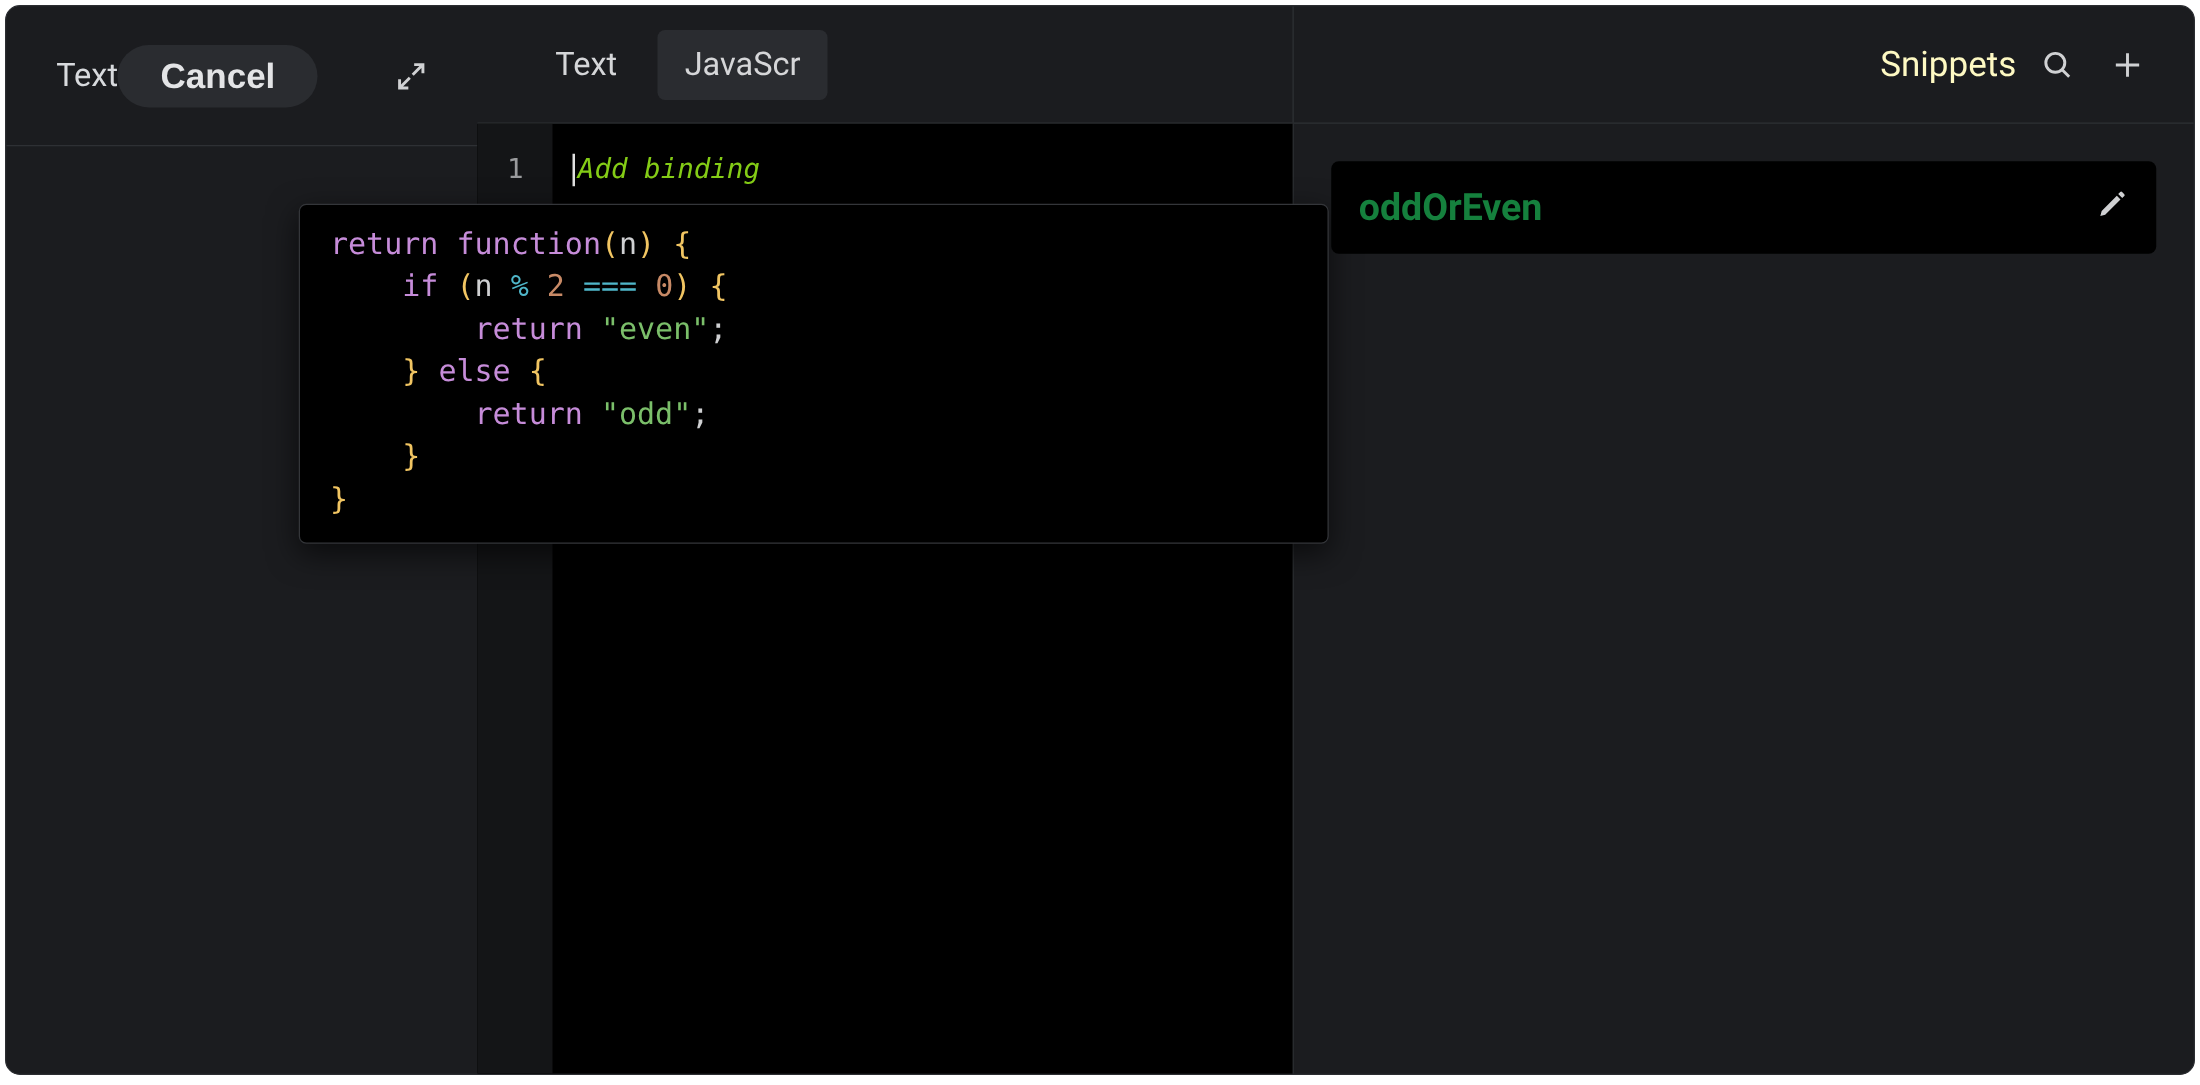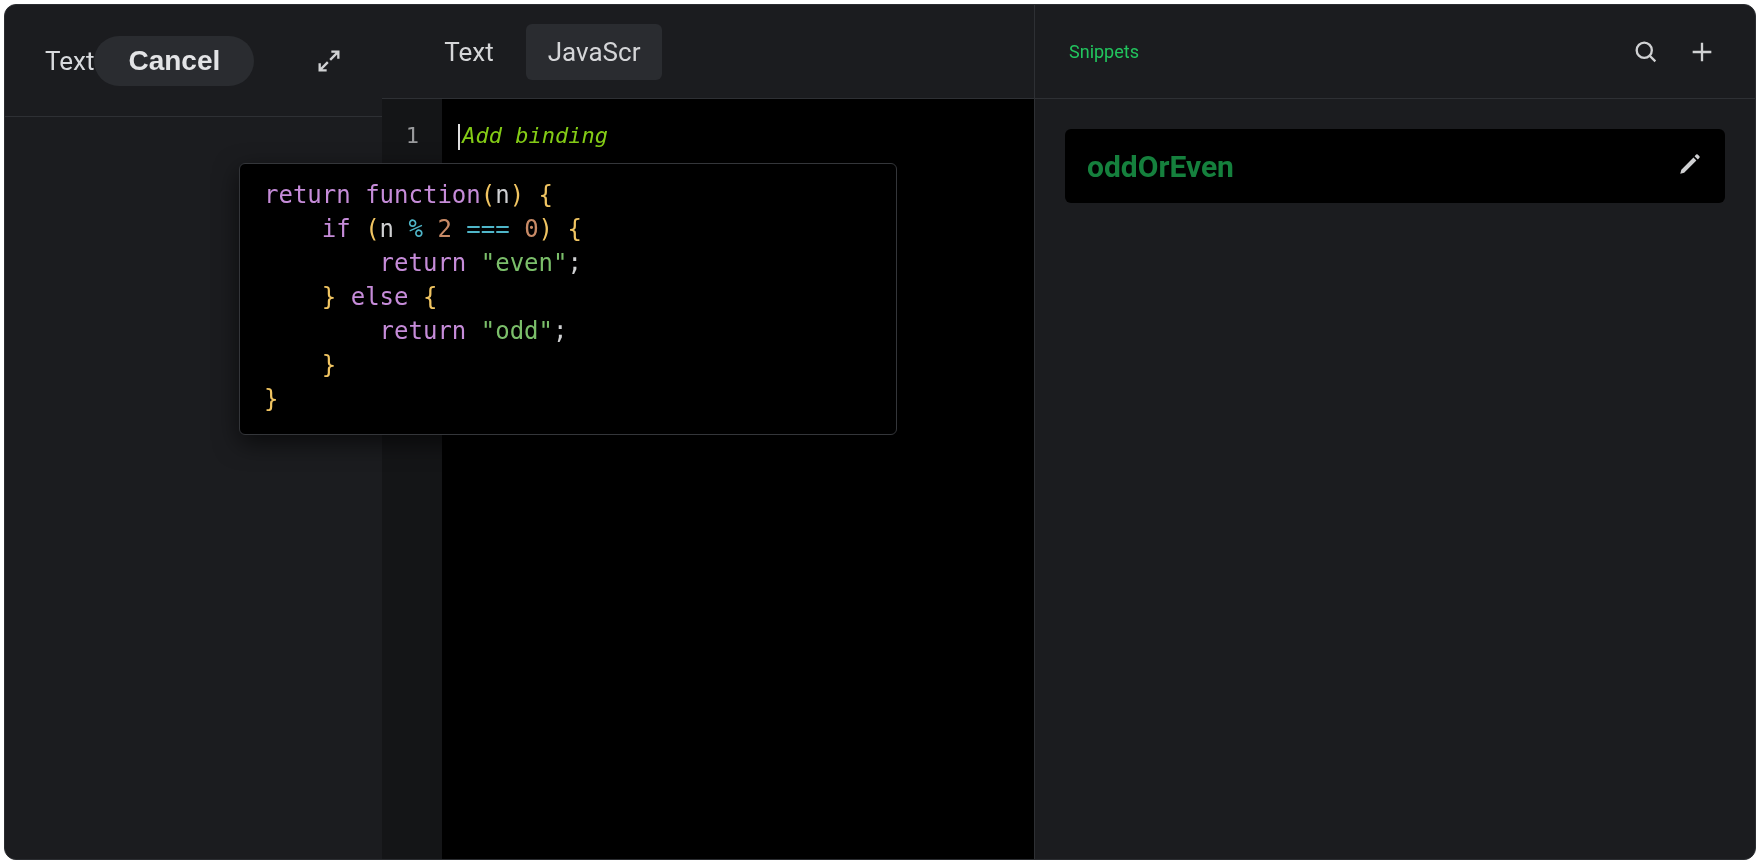--- a/index.html
+++ b/index.html
@@ -97,21 +97,21 @@
   }
   .cursor-bar {
     display: inline-block; width: 2px; height: 26px; background: #e0e0e0; vertical-align: middle; margin-right: 2px;
   }
 
   
   .popover {
     position: absolute;
     top: 158px;
     left: 234px;
-    width: 658px;
+    width: 824px;
     background: #000;
     border: 1px solid #34363a;
     border-radius: 6px;
     box-shadow: 0 8px 24px rgba(0,0,0,0.6);
     padding: 14px 16px 18px 24px;
     font-family: ui-monospace, SFMono-Regular, Menlo, Consolas, monospace;
     font-size: 24px;
     line-height: 34px;
     color: #cfd0d2;
     z-index: 50;
@@ -126,21 +126,21 @@
   .tk-punc { color: #cfd0d2; }
 
   
   .right-head {
     height: 94px;
     display: flex;
     align-items: center;
     padding: 0 30px 0 34px;
     border-bottom: 1px solid #2e3034;
   }
-  .right-title { font-size: 18px; color: #22c55e; flex: 1; }
+  .right-title { font-size: 28px; color: #fef9c3; flex: 1; text-align: right; }
   .icon-btn {
     width: 46px; height: 46px; display: flex; align-items: center; justify-content: center;
     color: #d0d1d3; cursor: pointer; margin-left: 10px;
   }
   .icon-btn svg { stroke: currentColor; fill: none; stroke-width: 2; }
 
   
   .snip-list { padding: 30px 30px 0 30px; }
   .snip-item {
     background: #000;

